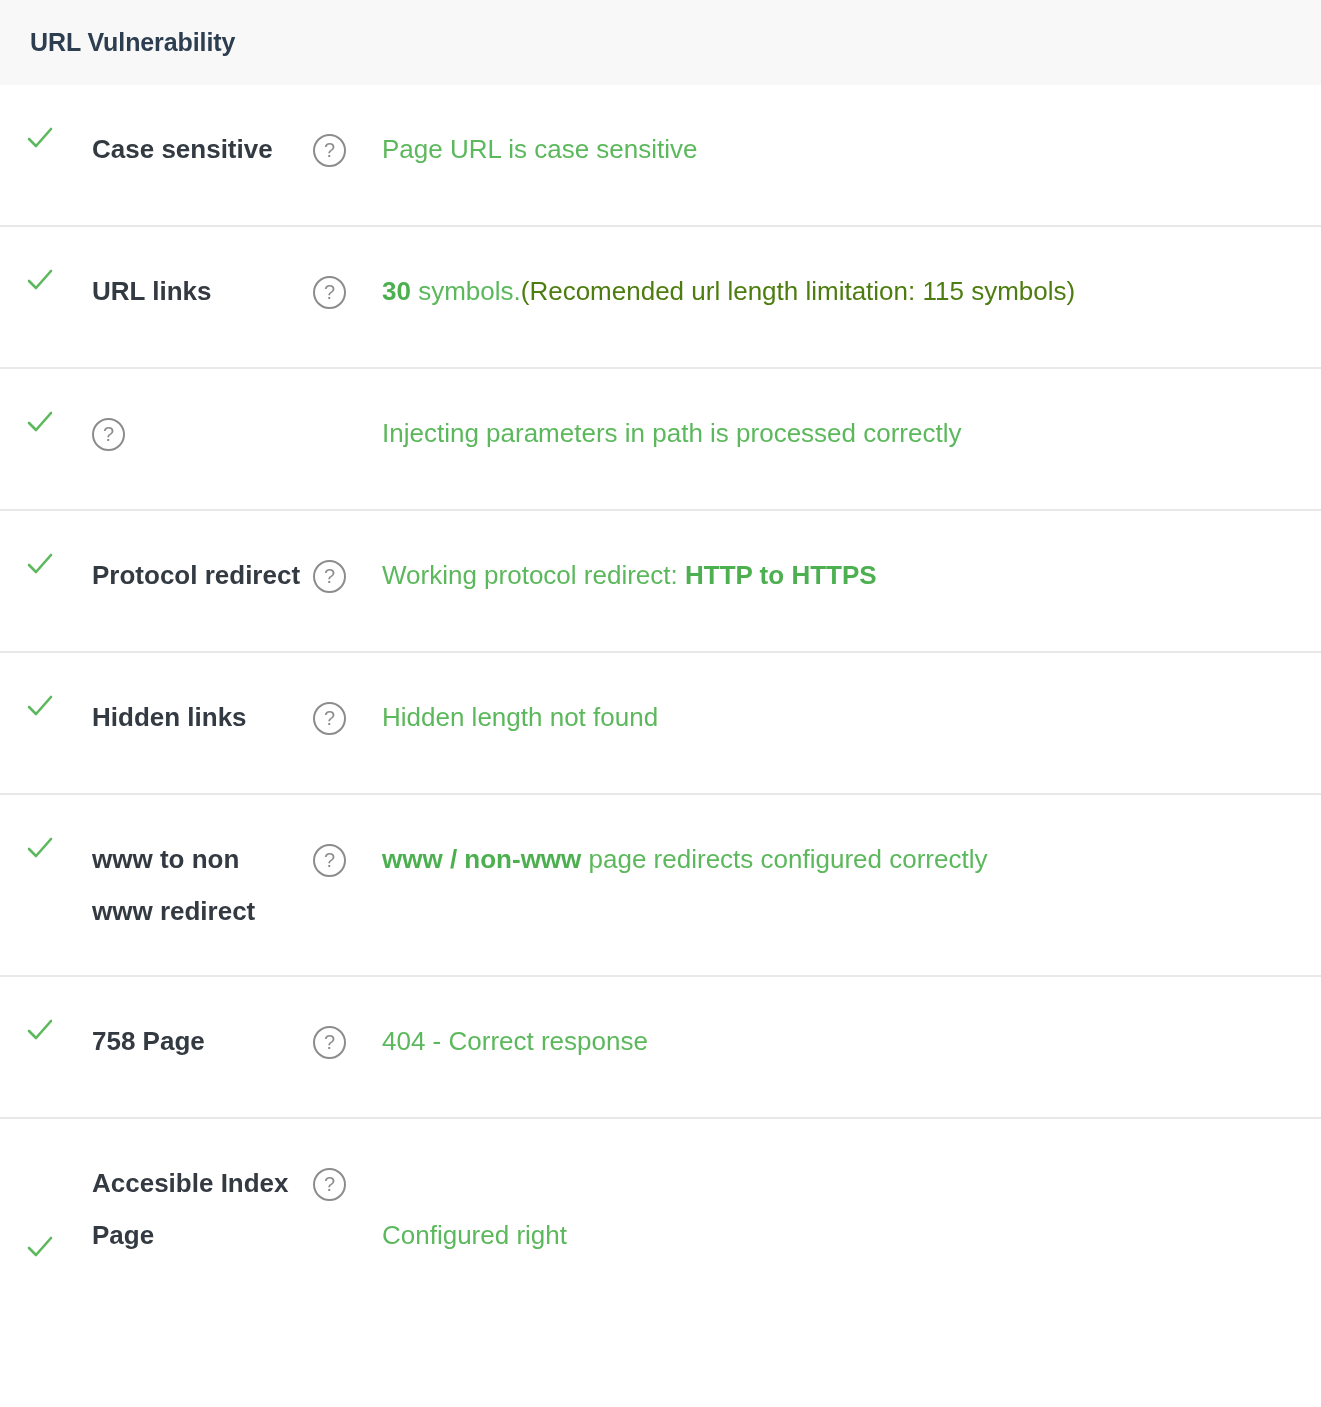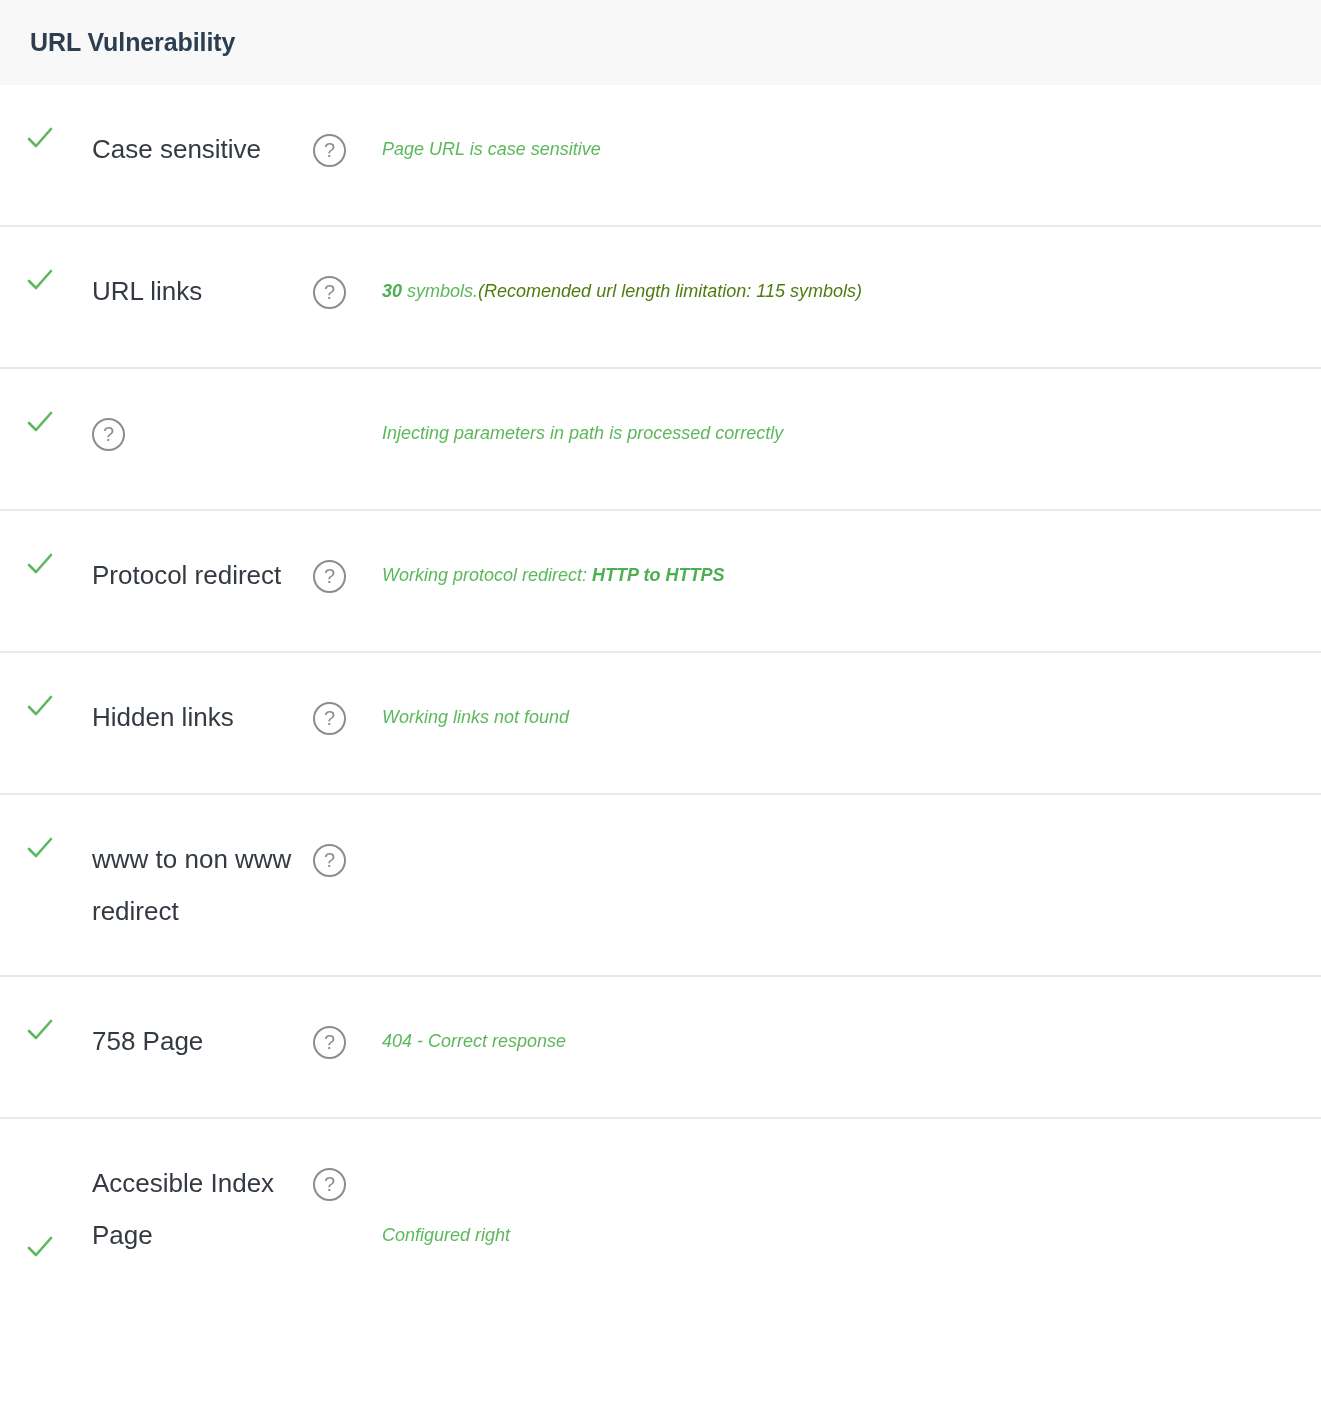--- a/index.html
+++ b/index.html
@@ -78,21 +78,21 @@
     align-items: flex-start;
     justify-content: space-between;
     padding-right: 0px;
     box-sizing: border-box;
   }
 
   .label-text {
     font-size: 26px;
     line-height: 52px;
     color: #333a42;
-    font-weight: normal;
+    font-weight: bold;
     max-width: 210px;
     word-wrap: break-word;
   }
 
   .help-icon {
     flex: 0 0 auto;
     width: 33px;
     height: 33px;
     border: 2px solid #8c8c8c;
     border-radius: 50%;
@@ -110,25 +110,24 @@
   }
   .help-icon span { position: relative; top: -1px; }
 
   .col-result {
     flex: 1 1 auto;
     padding-left: 36px;
     box-sizing: border-box;
   }
 
   .result-text {
-    font-size: 18px;
+    font-size: 26px;
     line-height: 52px;
     color: #5cb85c;
     word-wrap: break-word;
-    font-style: italic;
   }
   .result-text .em {
     font-weight: bold;
     color: #4caf50;
   }
   .result-text .muted {
     color: #4d7c0f;
     font-weight: normal;
   }
 </style>
@@ -221,37 +220,40 @@
             </svg>
           </span>
         </div>
         <div class="col-label">
           <div class="label-text">Hidden links</div>
           <div class="help-icon">
             <span>?</span>
           </div>
         </div>
         <div class="col-result">
-          <div class="result-text"><span>Working links not found</span></div>
+          <div class="result-text"><span>Hidden length not found</span></div>
         </div>
       </div>
       <div class="check-row">
         <div class="col-status">
           <span>
             <svg class="icon-check" viewBox="0 0 28 28" xmlns="http://www.w3.org/2000/svg">
               <path d="M3 15 L10 22 L25 5" fill="none" stroke="#5cb85c" stroke-width="2.6" stroke-linecap="round" stroke-linejoin="round"></path>
             </svg>
           </span>
         </div>
         <div class="col-label">
           <div class="label-text">www to non www redirect</div>
           <div class="help-icon">
             <span>?</span>
           </div>
         </div>
+        <div class="col-result">
+          <div class="result-text"><span class="em">www / non-www</span><span> page redirects configured correctly</span></div>
+        </div>
       </div>
       <div class="check-row">
         <div class="col-status">
           <span>
             <svg class="icon-check" viewBox="0 0 28 28" xmlns="http://www.w3.org/2000/svg">
               <path d="M3 15 L10 22 L25 5" fill="none" stroke="#5cb85c" stroke-width="2.6" stroke-linecap="round" stroke-linejoin="round"></path>
             </svg>
           </span>
         </div>
         <div class="col-label">

